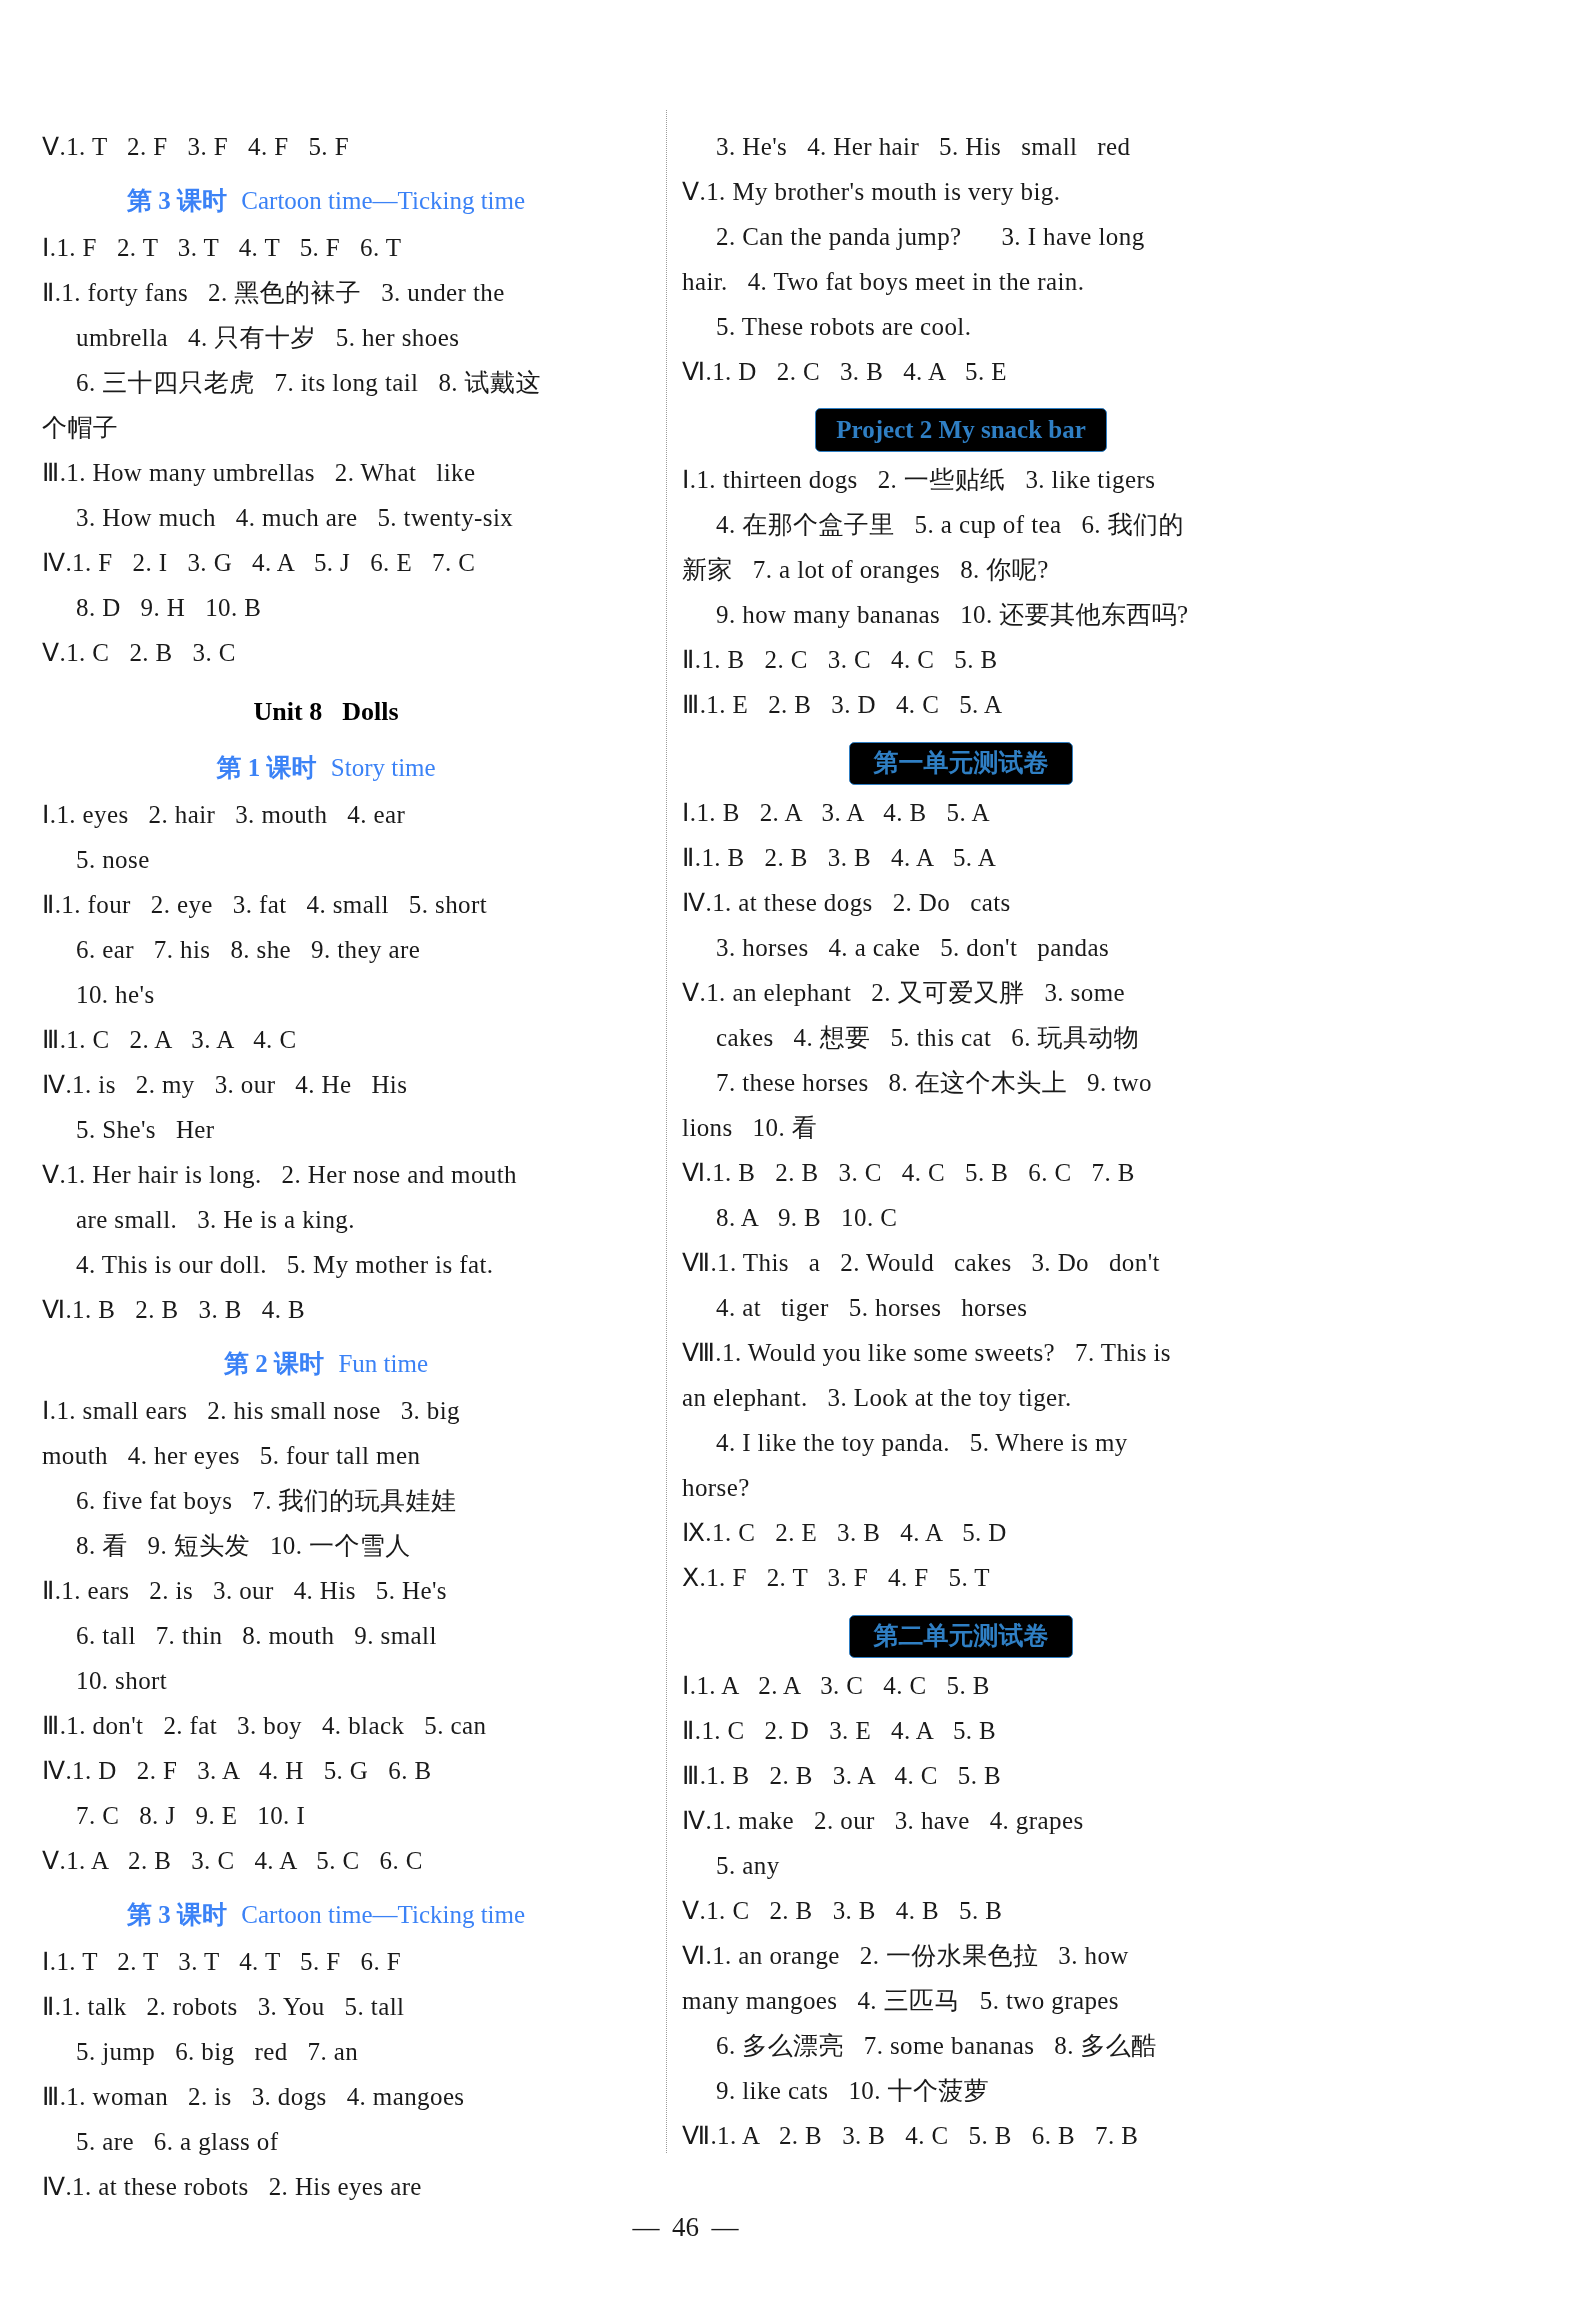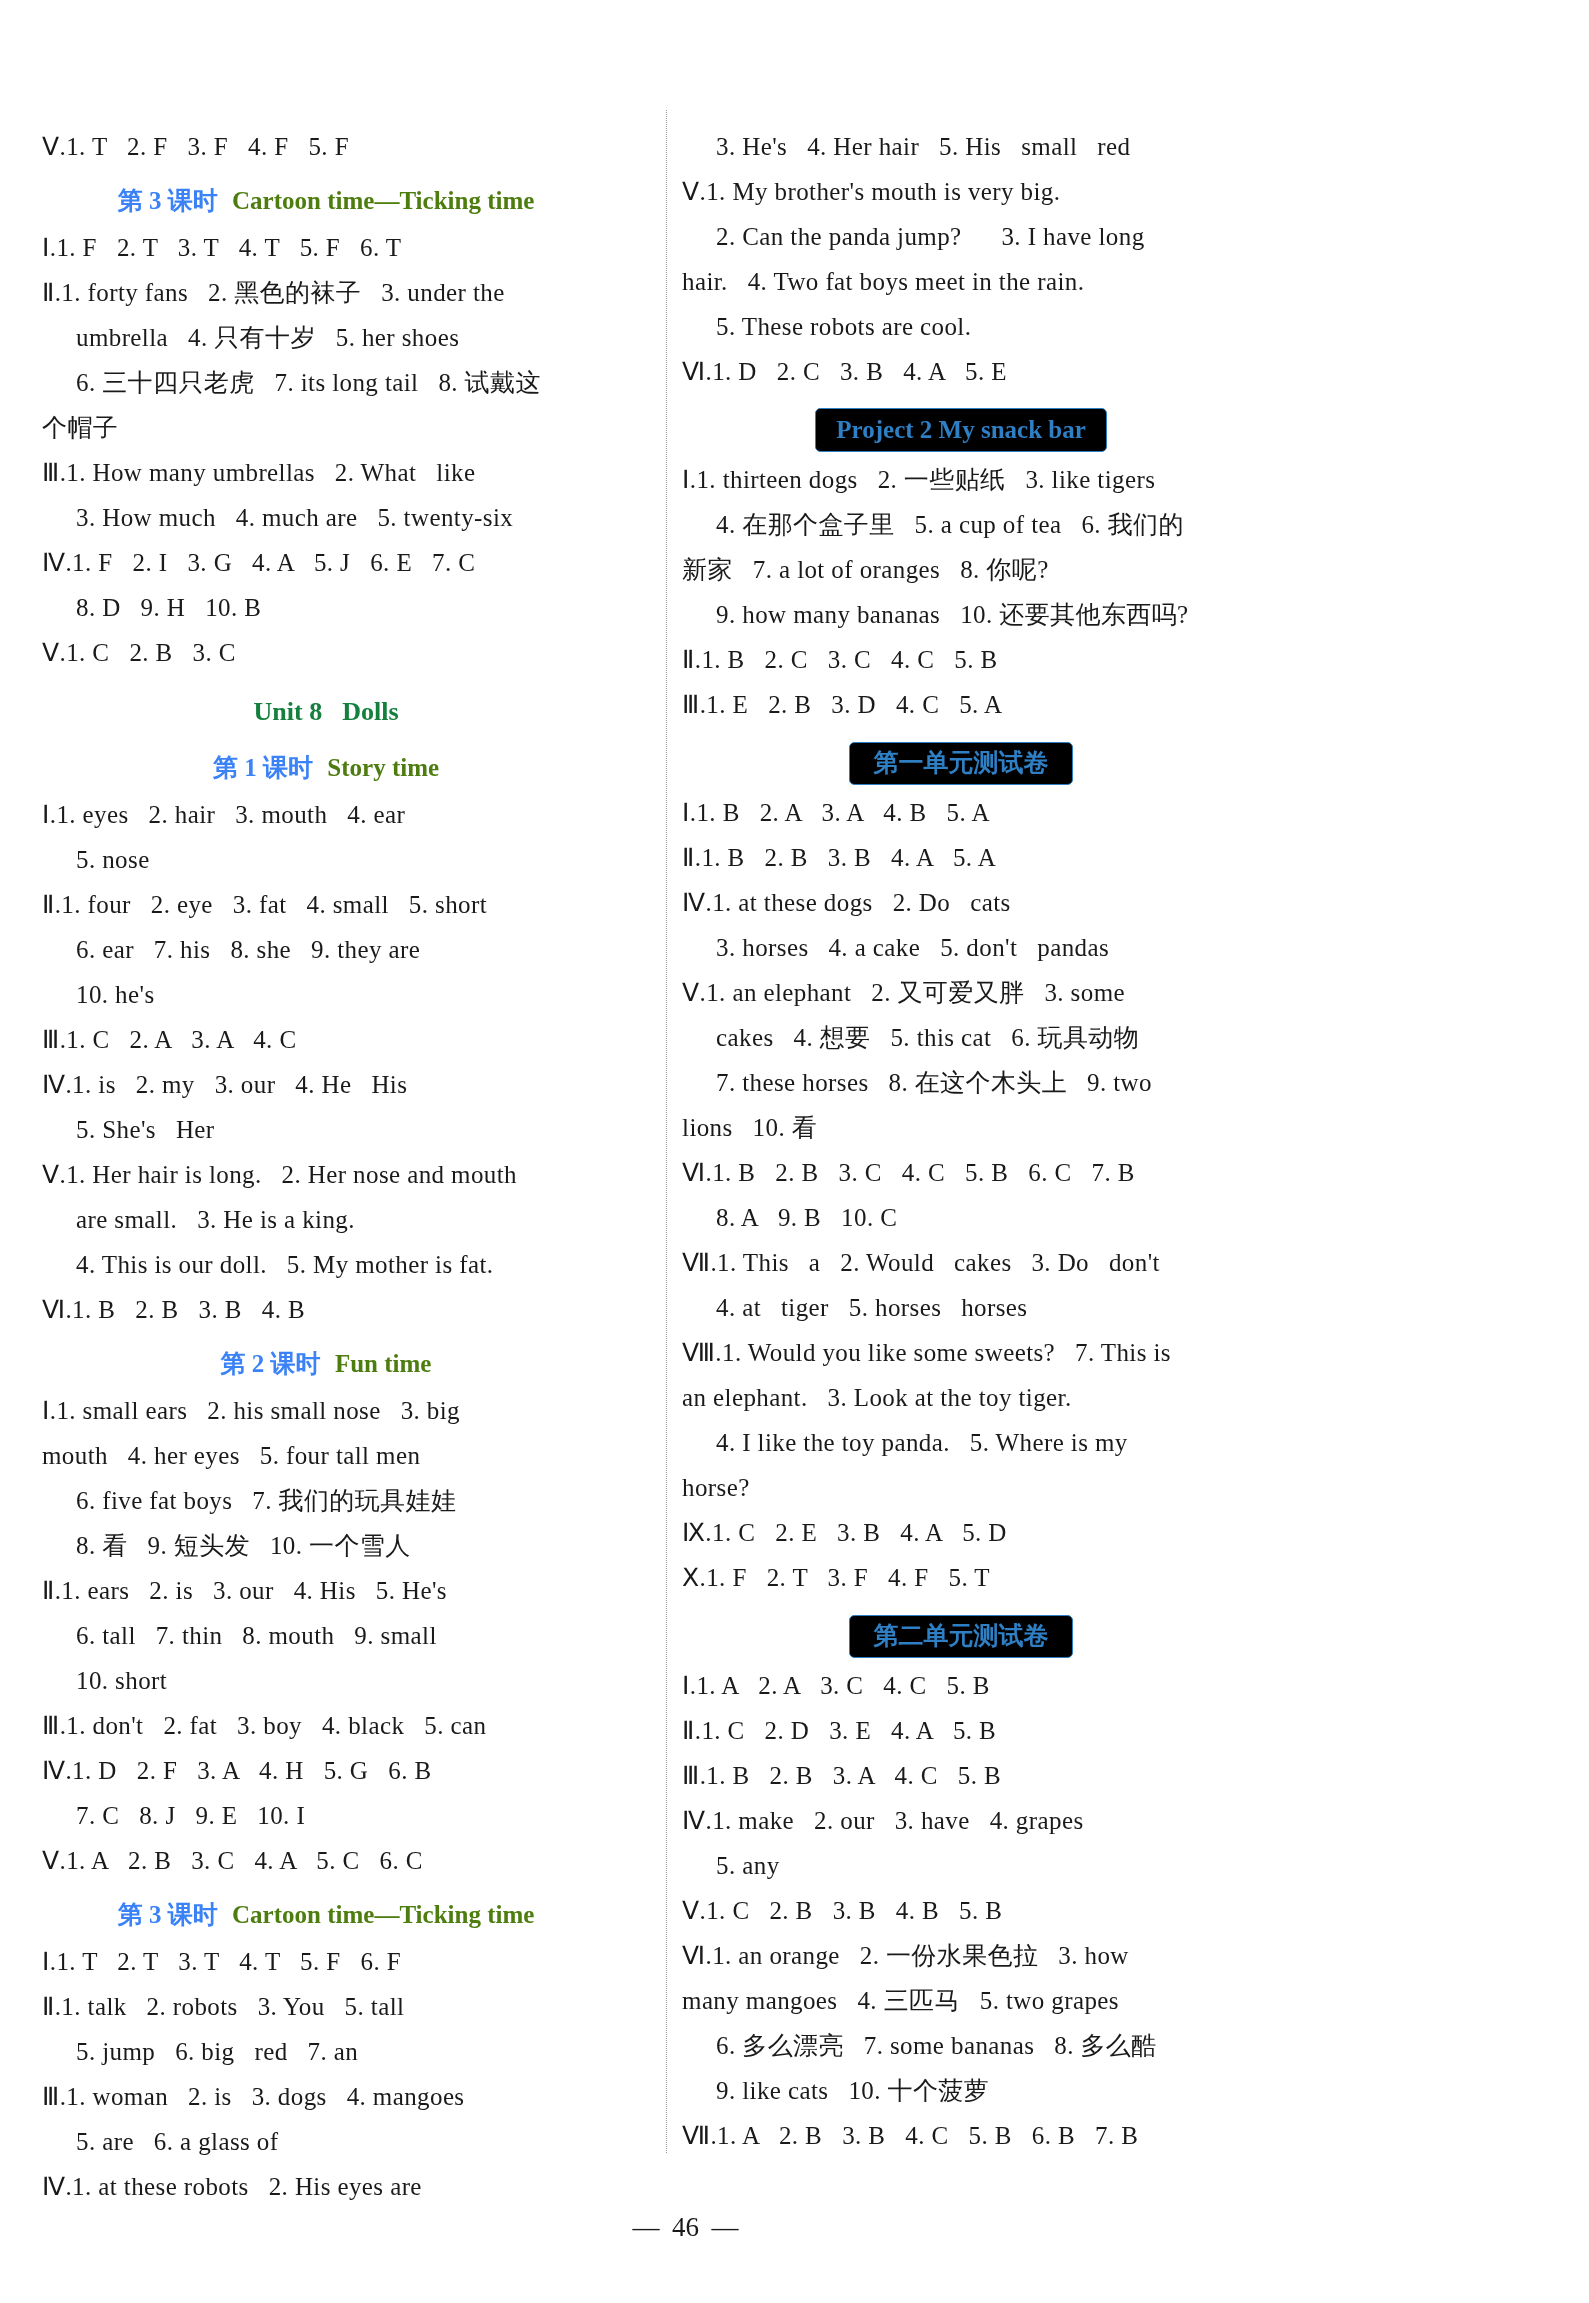--- a/index.html
+++ b/index.html
@@ -58,30 +58,30 @@
     margin-top: 9px;
     margin-bottom: 1.8px;
     font-weight: bold;
     color: #2f7fc4;
   }
   .hd .lesson {
     color: #3b82f6;
     font-weight: bold;
   }
   .hd .title {
-    color: #4d7c0f;
-    font-weight: bold;
+    color: #3b82f6;
+    font-weight: normal;
     margin-left: 14.4px;
   }
   .unit-hd {
     text-align: center;
     font-size: 26px;
     line-height: 49px;
     margin-top: 12.6px;
-    color: #15803d;
+    color: #000000;
     font-weight: bold;
   }
   .unit-hd .u-name { margin-left: 20px; }
   
   .boxed {
     text-align: center;
     margin: 14.4px 0 5.4px 0;
   }
   .boxed span {
     display: inline-block;

